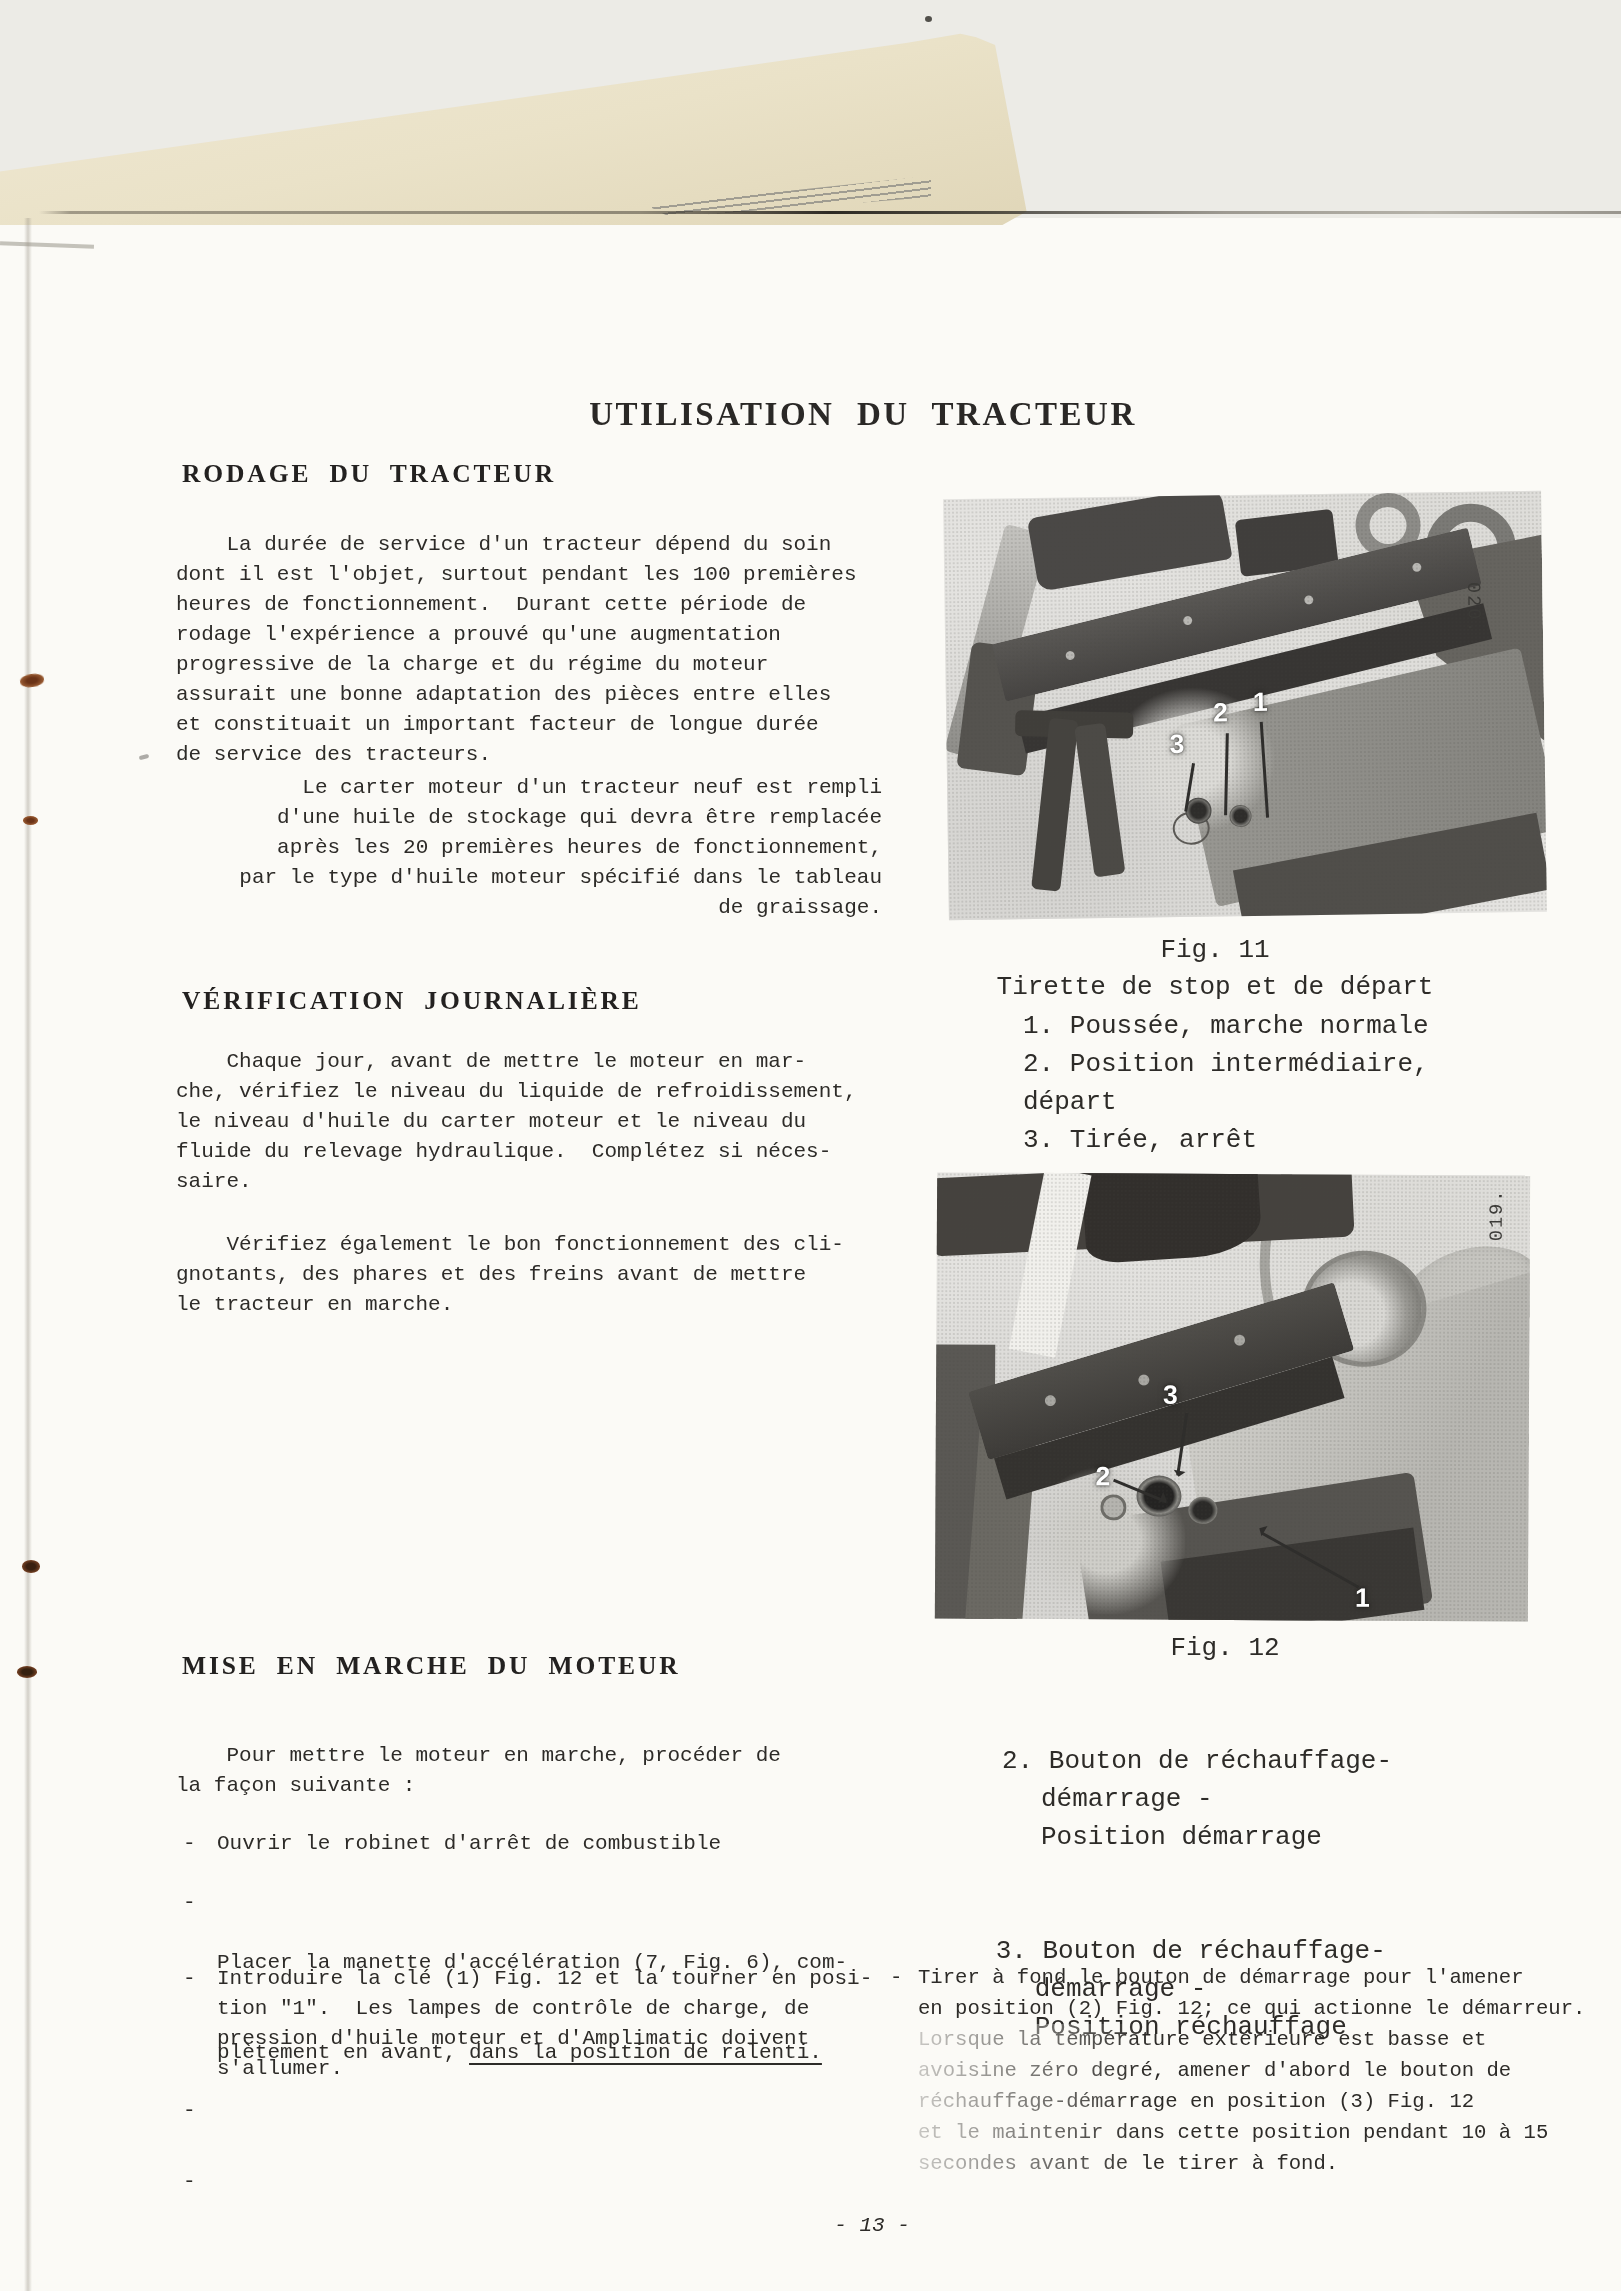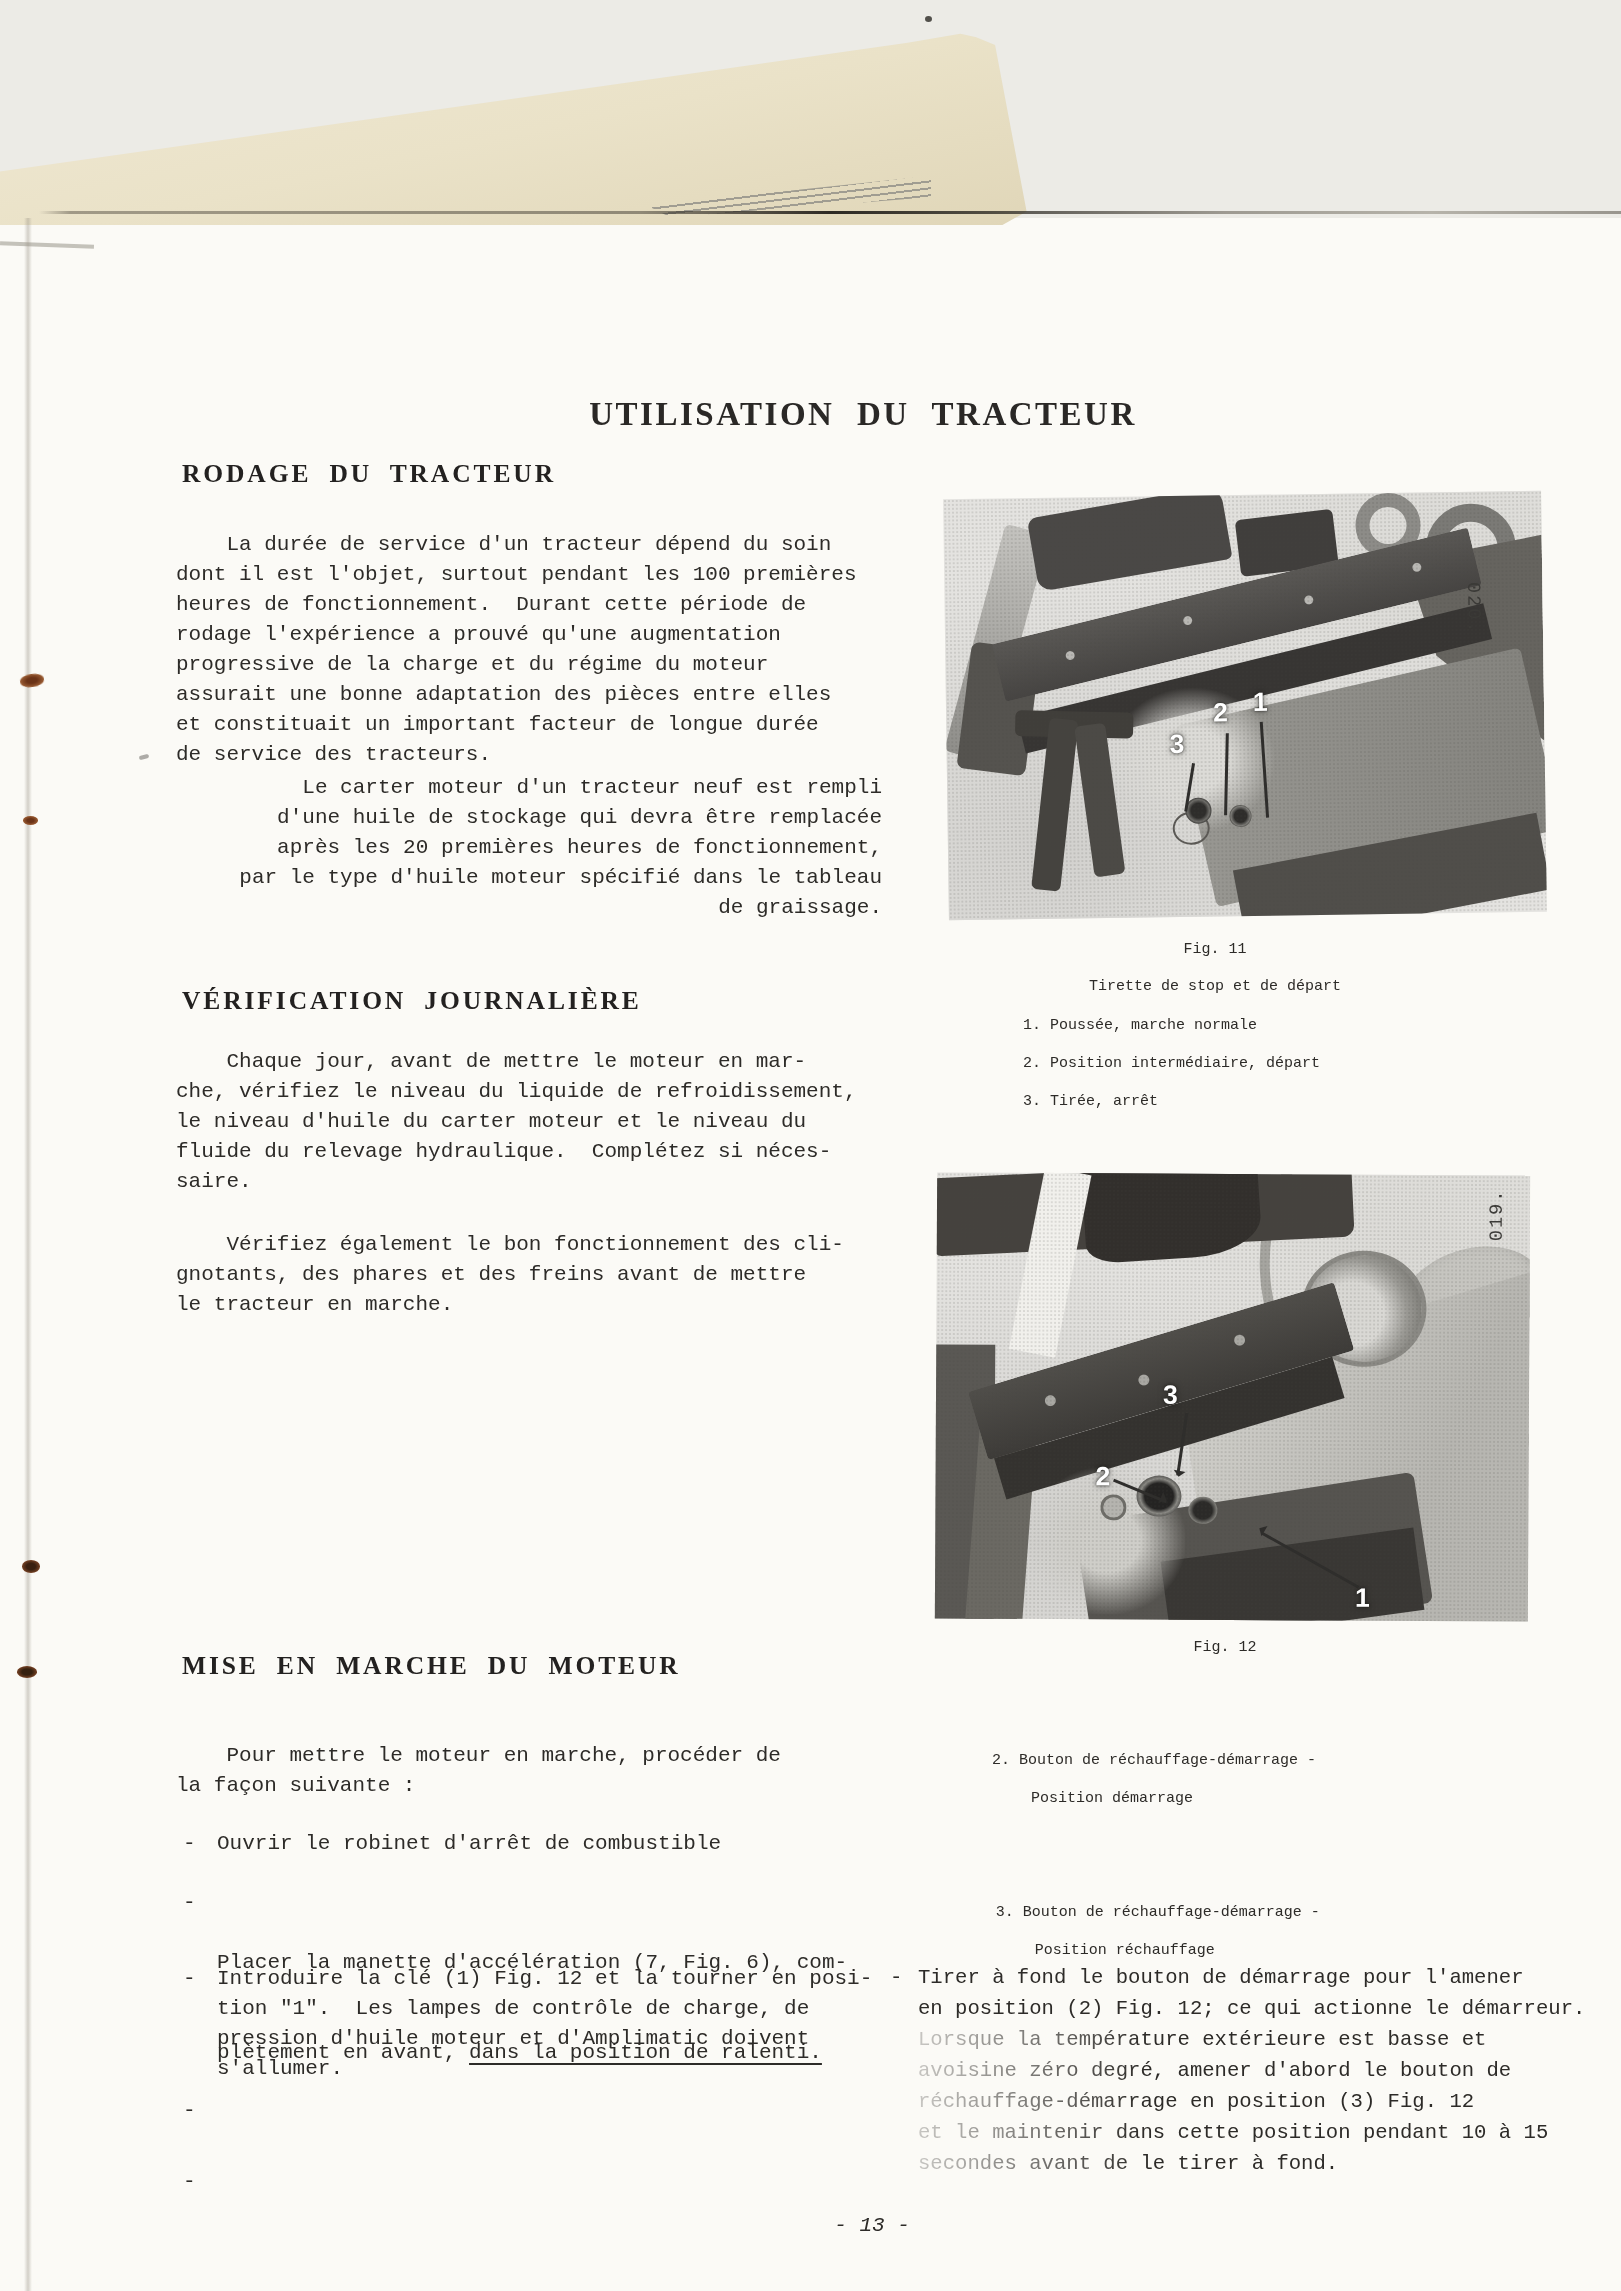--- a/index.html
+++ b/index.html
@@ -1,21 +1,21 @@
 <!DOCTYPE html>
 <html><head>
 <meta charset="utf-8">
 <style>
   html,body{margin:0;padding:0;background:#b9b6ae;}
   #canvas{position:relative;width:1621px;height:2292px;overflow:hidden;
     background:#fbfaf6;font-family:"Liberation Mono","DejaVu Sans Mono",monospace;color:#2d2b28;}
   .abs{position:absolute;}
   .mono{font-size:21px;line-height:30px;white-space:pre-wrap;}
   .monoR{font-size:20.6px;line-height:31px;white-space:pre-wrap;}
-  .cap{font-size:15px;line-height:38px;white-space:pre-wrap;}
+  .cap{font-size:26px;line-height:38px;white-space:pre-wrap;}
   .heading{font-family:"Liberation Serif","DejaVu Serif",serif;font-weight:bold;
     font-size:25.5px;color:#232120;letter-spacing:2.9px;word-spacing:8.8px;white-space:nowrap;}
   .pagetitle{font-family:"Liberation Serif","DejaVu Serif",serif;font-weight:bold;
     font-size:33px;color:#2a2826;letter-spacing:2.5px;word-spacing:11.8px;text-align:center;}
   .bullet{display:flex;align-items:flex-start;}
   .dash{flex:none;}
   .underline{text-decoration:underline;text-decoration-thickness:2px;text-underline-offset:4.9px;}
   
   #topband{left:0;top:0;width:1621px;height:218px;
     background:linear-gradient(to right,#e7e5df 0%,#eeedе9 40%,#f3f2ee 62%,#f1f0ec 100%);
@@ -205,21 +205,21 @@
     <div class="clh" style="left:328px;top:358px;width:110px;transform:rotate(29deg);transform-origin:left top;"></div>
     <div class="ah" style="left:318px;top:348px;border-right-color:#2e2d2b;transform:rotate(30deg);"></div>
     <div class="cnum" style="left:227px;top:208px;">3</div>
     <div class="cnum" style="left:160px;top:290px;">2</div>
     <div class="cnum" style="left:420px;top:410px;">1</div>
     <div class="photocode" style="left:534px;top:29px;transform:rotate(-90deg);">019.</div>
   </div>
 
   <div class="abs cap" style="left:980px;top:1629px;width:490px;text-align:center;">Fig. 12</div>
   <div class="abs cap" style="left:980px;top:1666px;width:510px;">
-    <div style="margin-left:12px;padding-left:39px;text-indent:-39px;">2. Bouton de réchauffage-démarrage -
+    <div style="margin-left:22px;padding-left:39px;text-indent:-39px;">2. Bouton de réchauffage-démarrage -
 Position démarrage</div>
     <div style="margin-left:15.7px;padding-left:39px;text-indent:-39px;">3. Bouton de réchauffage-démarrage -
 Position réchauffage</div>
   </div>
 
   <div class="abs mono" style="left:774px;top:2211px;width:196px;text-align:center;font-style:italic;">- 13 -</div>
 
 </div>
 
 

